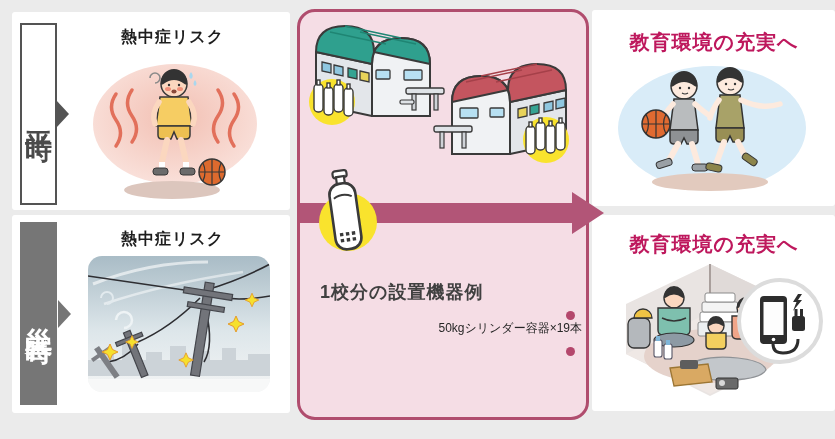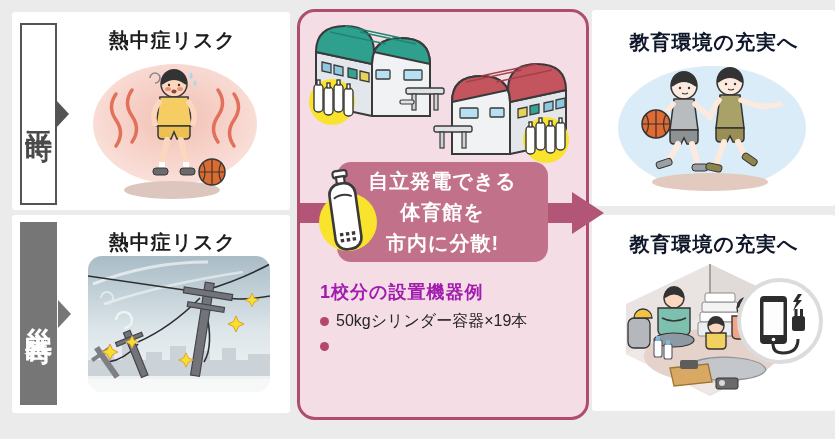--- a/index.html
+++ b/index.html
@@ -21,50 +21,50 @@
   .phase-normal{ top:23px; height:182px; background:#ffffff; border:2px solid #545454; color:#4a4a4a;}
   .phase-disaster{ top:222px; height:183px; background:#767676; color:#ffffff;}
   .pointer{
     position:absolute; width:0; height:0; top:50%; right:-14px; transform:translateY(-50%);
     border-top:14px solid transparent; border-bottom:14px solid transparent;
     border-left:13px solid #545454;
   }
   .pointer.gray{ border-left-color:#767676; }
   .risk-title{
     position:absolute; left:60px; width:225px; text-align:center;
-    font-size:20px; font-weight:bold; color:#1d1d1d; letter-spacing:1px;
+    font-size:16px; font-weight:bold; color:#1d1d1d; letter-spacing:1px;
   }
   .goal-title{
     position:absolute; left:598px; width:232px; text-align:center;
-    font-size:20px; font-weight:bold; color:#0f172a; letter-spacing:1px;
+    font-size:20px; font-weight:bold; color:#be185d; letter-spacing:1px;
   }
   
   .center-box{
     position:absolute; left:297px; top:9px; width:292px; height:411px;
     background:#f5dde5; border:3px solid #b04d6e; border-radius:18px;
     box-sizing:border-box;
   }
   .callout{
     position:absolute; left:337px; top:162px; width:211px; height:100px;
     background:#c2718b; border-radius:14px;
     display:flex; flex-direction:column; justify-content:center;
     text-align:center; color:#ffffff; font-weight:bold; font-size:20px;
     line-height:31px; letter-spacing:1px;
   }
   .yellow-circle{
     position:absolute; left:319px; top:193px; width:58px; height:58px;
     border-radius:50%; background:#f9e32d;
   }
   .equip-heading{
     position:absolute; left:320px; top:280px; width:260px;
-    font-size:18px; font-weight:bold; color:#a21caf; letter-spacing:1px;
+    font-size:18px; font-weight:bold; color:#404040; letter-spacing:1px;
   }
   .equip-list{ position:absolute; left:320px; top:311px; width:262px;}
-  .equip-item{ display:flex; align-items:center; margin-bottom:10px;
-    font-size:16px; color:#262626;}
+  .equip-item{ display:flex; align-items:flex-end; margin-bottom:10px;
+    font-size:12px; color:#262626;flex-direction:column;}
   .equip-dot{ width:9px; height:9px; border-radius:50%; background:#b4476c;
     margin-right:7px; flex:0 0 auto;}
 </style>
 </head>
 <body>
 
 <div class="canvas">
 
   <div class="panel" style="left:12px;top:12px;width:278px;height:198px;"></div>
   <div class="panel" style="left:12px;top:215px;width:278px;height:198px;"></div>
@@ -347,25 +347,20 @@
         <rect x="104" y="62" width="9" height="28" rx="4"></rect>
           <rect x="107" y="58" width="3" height="5"></rect>
       </g>
     </g>
   </svg>
 
   <svg class="abs" style="left:0;top:0;" width="835" height="439" viewBox="0 0 835 439" pointer-events="none">
     <polygon points="300,203 572,203 572,192 604,213 572,234 572,223 300,223" fill="#b25577"></polygon>
   </svg>
 
-  <div class="callout">
-    <div>自立発電できる</div>
-    <div>体育館を</div>
-    <div>市内に分散!</div>
-  </div>
 
   <div class="yellow-circle"></div>
   <svg class="abs" style="left:322px;top:166px;transform:rotate(-8deg);" width="50" height="94" viewBox="0 0 50 94">
     <rect x="16" y="4" width="14" height="7" rx="2.5" fill="#ffffff" stroke="#3a3a3a" stroke-width="2.2"></rect>
     <rect x="19" y="10" width="8" height="8" fill="#ffffff" stroke="#3a3a3a" stroke-width="2.2"></rect>
     <rect x="10" y="17" width="26" height="66" rx="11" fill="#ffffff" stroke="#3a3a3a" stroke-width="2.6"></rect>
     <path d="M14,31 Q23,26 32,31" stroke="#3a3a3a" stroke-width="2" fill="none"></path>
     <g fill="#3a3a3a">
       <rect x="15" y="66" width="3.4" height="3.4"></rect>
         <rect x="21" y="66" width="3.4" height="3.4"></rect>

